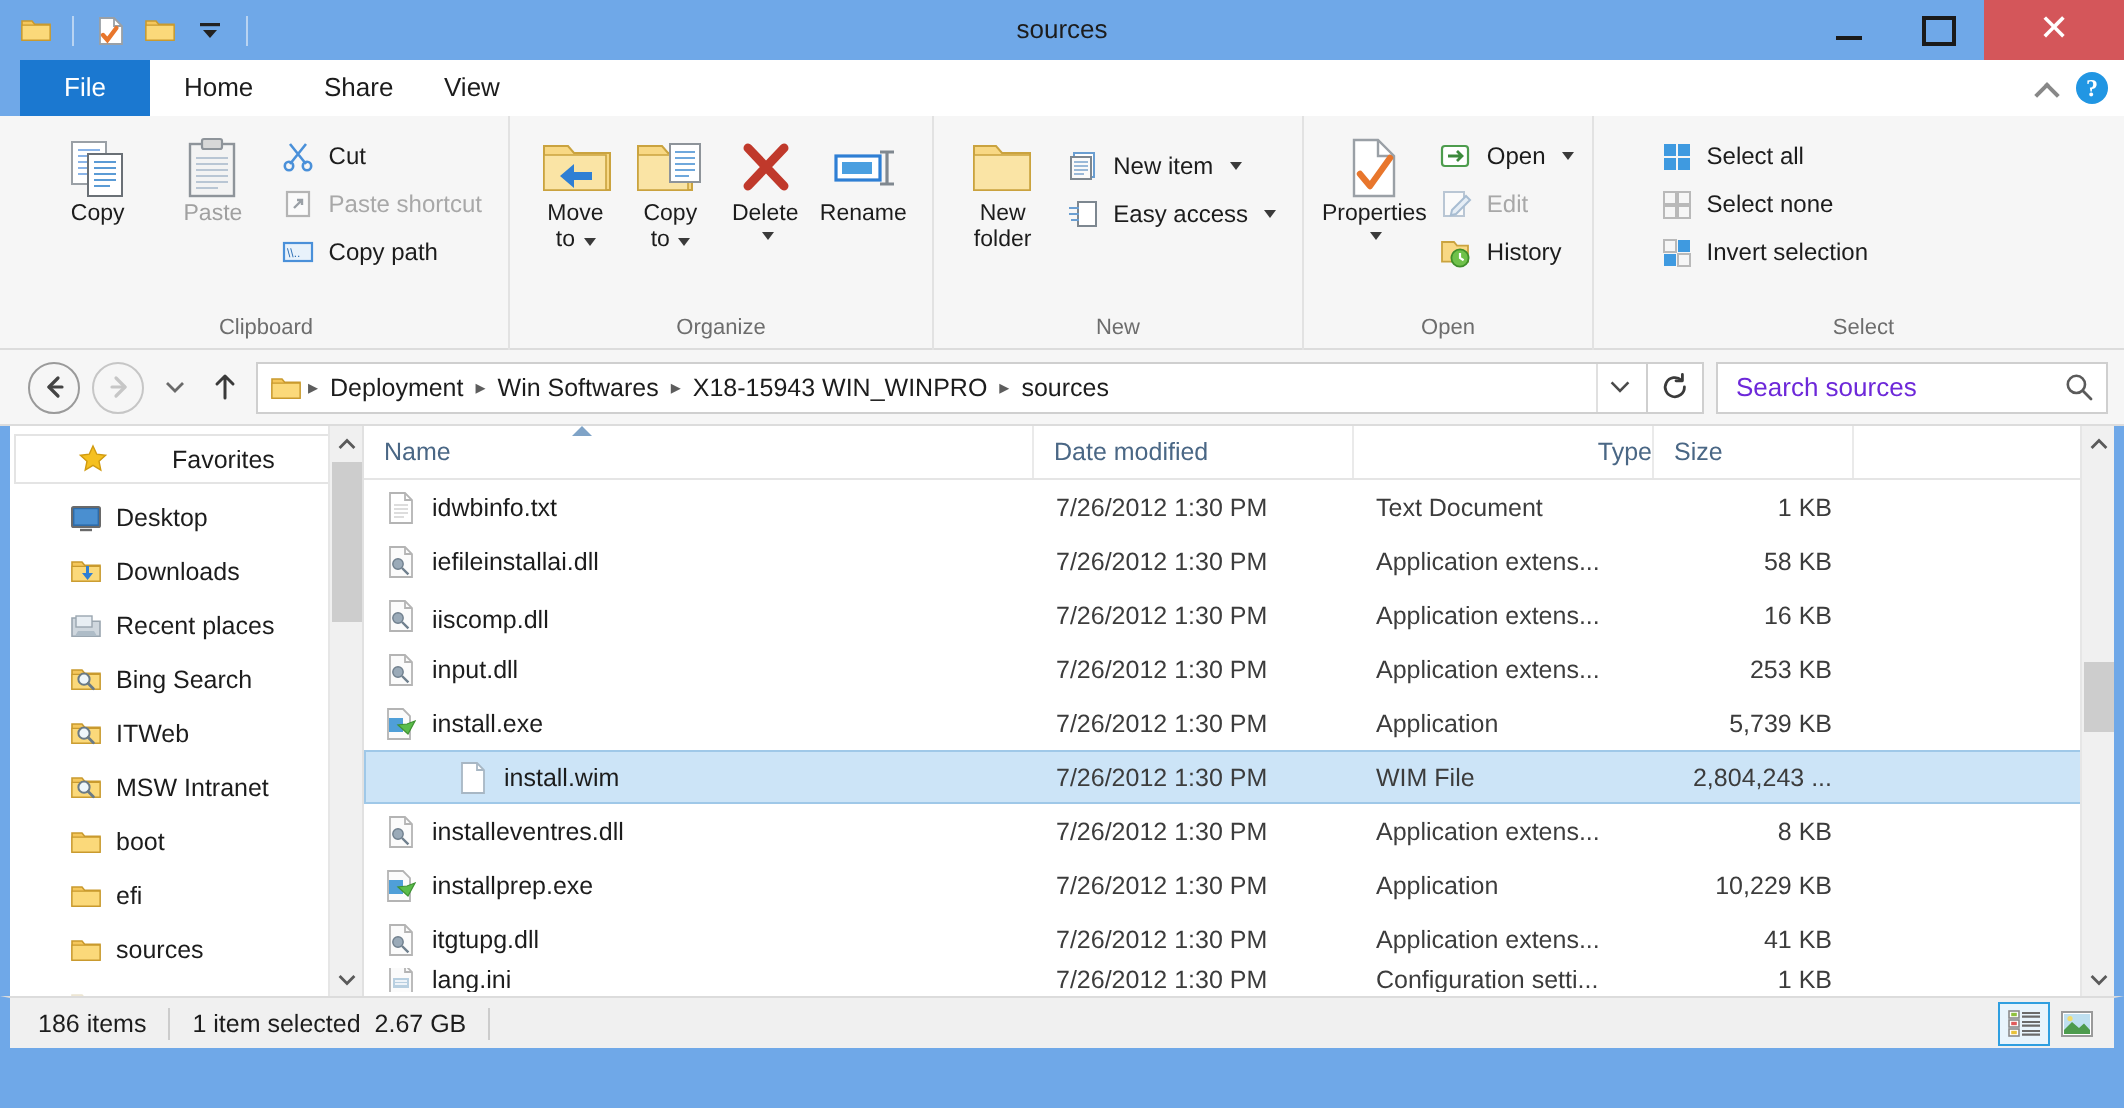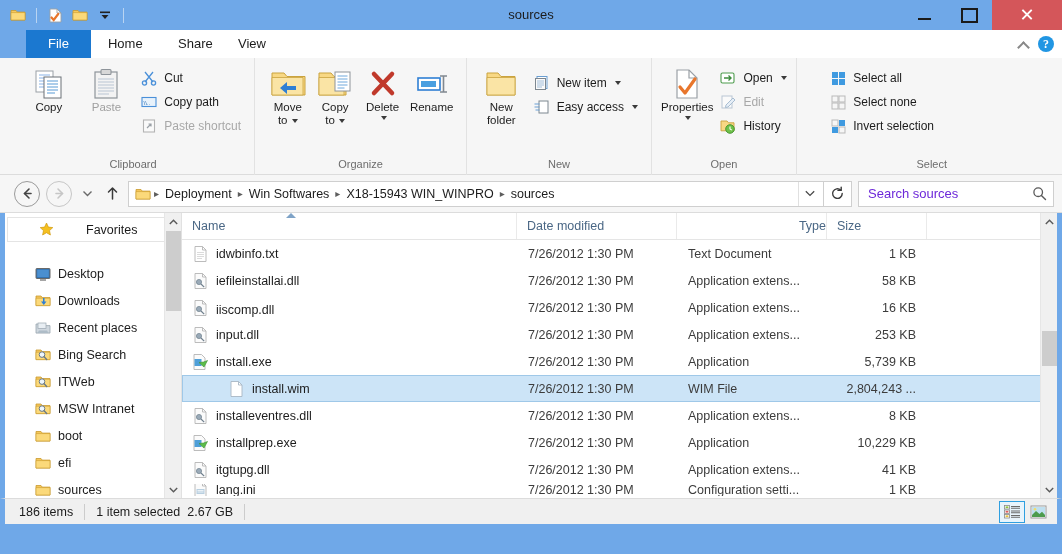--- a/index.html
+++ b/index.html
@@ -71,21 +71,20 @@
 
   
   .tabstrip {
     position: relative;
     height: 28px;
     background: #6fa8e8;
     display: flex;
     align-items: flex-end;
     padding-left: 10px;
     box-sizing: border-box;
-    margin-left: 16px;
   }
   .tab {
     height: 28px;
     line-height: 28px;
     padding: 0 17px;
     font-size: 13px;
     color: #1c1c1c;
     background: transparent;
   }
   .tab.file {
@@ -308,21 +307,21 @@
     height: 27px;
     padding-left: 30px;
     gap: 7px;
     font-size: 12.5px;
     color: #1c1c1c;
     box-sizing: border-box;
   }
   .nav-item.header {
     border: 1px solid #e4e4e4;
     background: #fff;
-    margin: 4px 2px 18px 2px;
+    margin: 4px 2px 3px 2px;
     height: 25px;
     gap: 32px;
   }
   .nav-item .ico { width: 16px; height: 16px; display:flex;align-items:center;justify-content:center;}
   .nav-scroll {
     position: absolute;
     right: 0; top: 0;
     width: 17px; height: 285px;
     background: #f0f0f0;
     border-left: 1px solid #e6e6e6;
@@ -536,37 +535,37 @@
           <div class="smallbtn">
             <span class="ico">
               <svg width="16" height="16" viewBox="0 0 16 16">
                 <path d="M4 2l8 10M12 2L4 12" stroke="#4a90d9" stroke-width="1.3" fill="none"></path>
                 <circle cx="3.5" cy="13" r="2.1" fill="none" stroke="#4a90d9" stroke-width="1.3"></circle>
                 <circle cx="12.5" cy="13" r="2.1" fill="none" stroke="#4a90d9" stroke-width="1.3"></circle>
               </svg>
             </span>
             <span>Cut</span>
           </div>
+          <div class="smallbtn dim">
+            <span class="ico">
+              <svg width="16" height="16" viewBox="0 0 16 16">
+                <rect x="2.5" y="2" width="11" height="12" fill="#fafafa" stroke="#b4b4b4" stroke-width="1.1"></rect>
+                <path d="M6 10l4-4M7.5 6H10v2.5" stroke="#9aa0a6" stroke-width="1.2" fill="none"></path>
+              </svg>
+            </span>
+            <span>Paste shortcut</span>
+          </div>
           <div class="smallbtn">
             <span class="ico">
               <svg width="16" height="16" viewBox="0 0 16 16">
                 <rect x="1" y="3.5" width="14" height="9" fill="#e8f2fb" stroke="#4a90d9" stroke-width="1.1"></rect>
                 <text x="2.5" y="10.5" font-size="6" fill="#2c6fb5" font-family="Liberation Sans">\\..</text>
               </svg>
             </span>
             <span>Copy path</span>
-          </div>
-          <div class="smallbtn dim">
-            <span class="ico">
-              <svg width="16" height="16" viewBox="0 0 16 16">
-                <rect x="2.5" y="2" width="11" height="12" fill="#fafafa" stroke="#b4b4b4" stroke-width="1.1"></rect>
-                <path d="M6 10l4-4M7.5 6H10v2.5" stroke="#9aa0a6" stroke-width="1.2" fill="none"></path>
-              </svg>
-            </span>
-            <span>Paste shortcut</span>
           </div>
         </div>
       </div>
       <div class="rgroup-label">Clipboard</div>
     </div>
 
     <div class="rgroup" style="width:212px;">
       <div class="rgroup-body" style="gap:0px;">
         <div class="bigbtn">
           <div class="ico">

